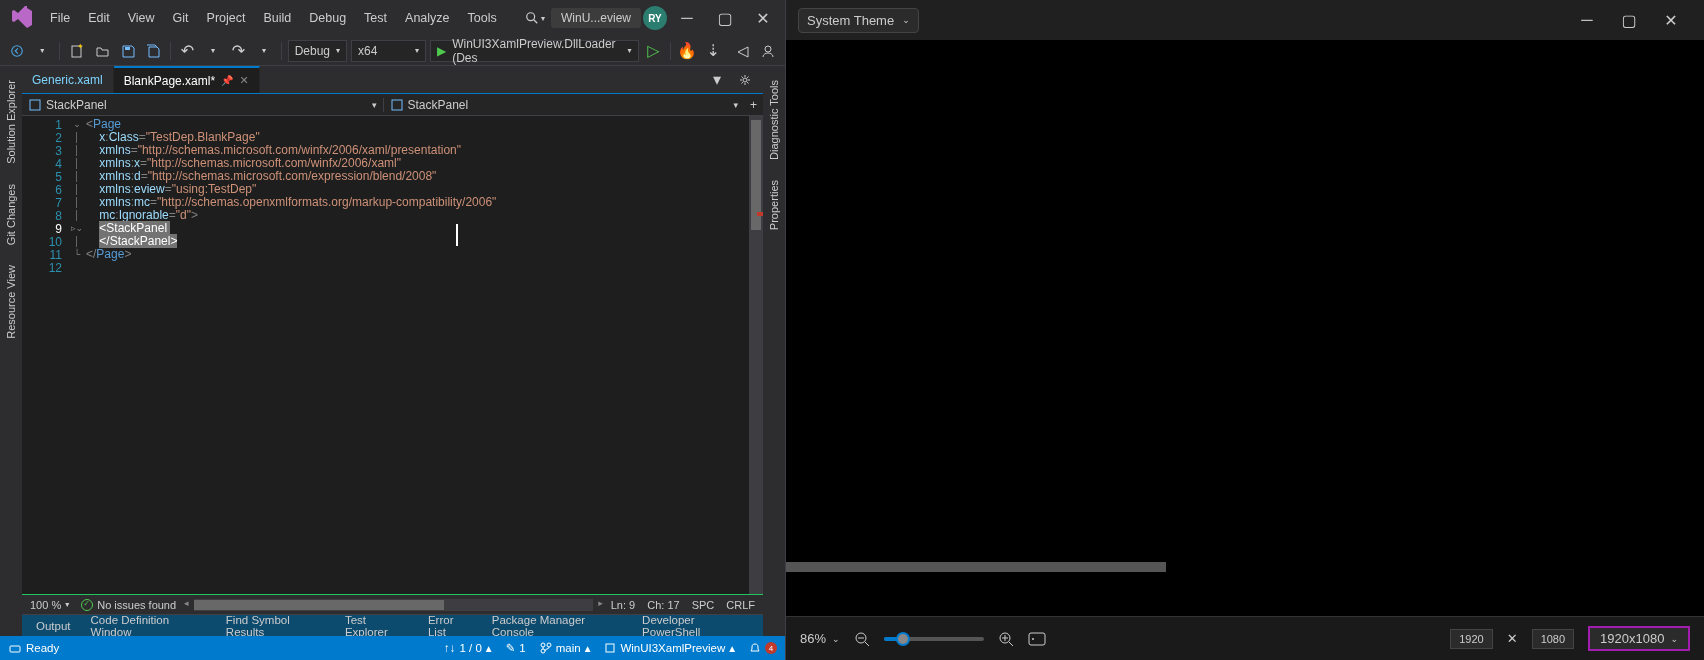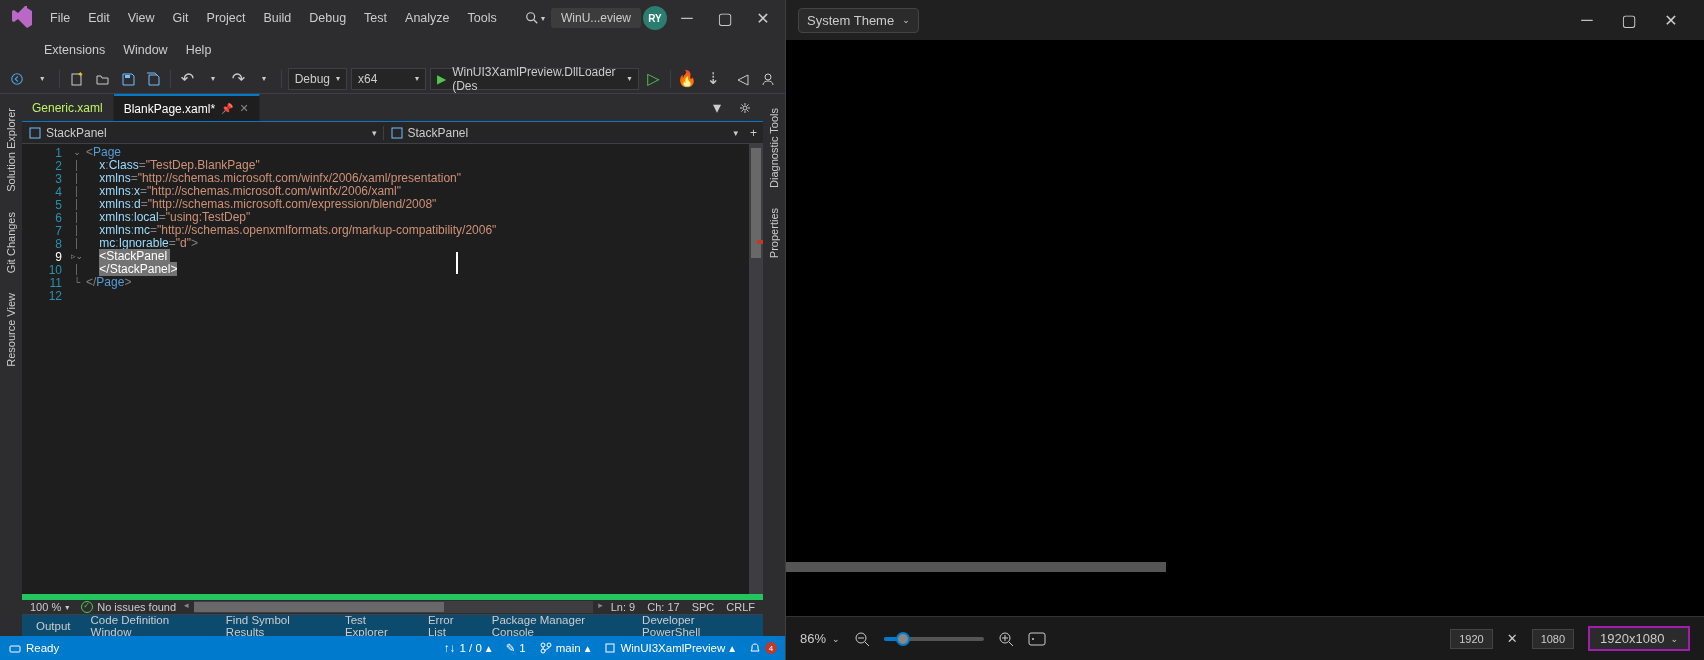--- a/index.html
+++ b/index.html
@@ -21,21 +21,21 @@
 
 .vs-toolbar { height: 30px; display: flex; align-items: center; padding: 0 6px; gap: 4px; background: #2d2d30; border-bottom: 1px solid #3f3f46; }
 .tool-btn { width: 24px; height: 24px; display:flex;align-items:center;justify-content:center; color:#ccc; }
 .tool-sep { width:1px; height:18px; background:#3f3f46; margin:0 2px; }
 .tool-drop { display:flex;align-items:center; padding:2px 6px; background:#252526; border:1px solid #3f3f46; font-size:12px; gap:6px; height:22px;}
 .tool-drop .chev { font-size:8px; }
 .play { color:#4ec94e; }
 
 
 .vs-tabs { height: 28px; display:flex; align-items:stretch; background:#2d2d30; border-bottom:1px solid #007acc; }
-.vs-tab { display:flex;align-items:center; padding:0 10px; font-size:12px; color:#bef264; gap:6px; border-right:1px solid #252526;}
+.vs-tab { display:flex;align-items:center; padding:0 10px; font-size:12px; color:#7dd3fc; gap:6px; border-right:1px solid #252526;}
 .vs-tab.active { background:#1e1e1e; color:#fff; border-top:2px solid #007acc; }
 .vs-tab .close { font-size:11px; color:#888; }
 .tab-tools { margin-left:auto; display:flex;align-items:center; gap:4px; padding:0 6px; }
 
 
 .vs-crumbs { height: 22px; display:flex; align-items:center; background:#252526; border-bottom:1px solid #3f3f46; font-size:12px; }
 .crumb { display:flex;align-items:center; gap:4px; padding:0 6px; flex:1; }
 .crumb-icon { width:14px;height:14px; }
 .crumb .chev { margin-left:auto; font-size:9px; }
 .crumb-sep { width:1px;height:14px;background:#3f3f46; }
@@ -59,21 +59,21 @@
 .c-attr { color:#9cdcfe; }
 .c-str  { color:#ce9178; }
 .c-punc { color:#808080; }
 .c-hl   { background:#737373; color:#fff; }
 .cursor { position:absolute; width:1.5px; height:22px; background:#fff; left:370px; top:108px; }
 .editor-scroll { width:14px; background:#3e3e42; position:relative; }
 .editor-thumb { position:absolute; left:2px; top:4px; width:10px; height:110px; background:#686868; }
 .editor-mark { position:absolute; right:0; top:96px; width:6px;height:4px; background:#c0392b; }
 
 
-.editor-status { height:20px; background:#2d2d30; border-top:6px solid #22c55e; display:flex;align-items:center; padding:0 8px; font-size:11px; gap:12px; }
+.editor-status { height:20px; background:#2d2d30; border-top:1px solid #22c55e; display:flex;align-items:center; padding:0 8px; font-size:11px; gap:12px; }
 .zoom-sel { display:flex;align-items:center;gap:4px;}
 .issues { display:flex;align-items:center;gap:4px; color:#ccc;}
 .ok-ico { width:12px;height:12px;border-radius:50%;border:1.5px solid #4ec94e; position:relative;}
 .ok-ico::after{content:"✓";color:#4ec94e;font-size:8px;position:absolute;left:1px;top:-1px;}
 .hscroll { flex:1; height:12px; background:#3e3e42; position:relative; margin:0 6px;}
 .hscroll-thumb{position:absolute;left:0;top:1px;height:10px;width:250px;background:#686868;}
 
 
 .panel-tabs { height:22px; background:#0c4a6e; display:flex; align-items:center; padding:0 6px; gap:4px; border-top:1px solid #3f3f46;}
 .panel-tab { font-size:11.5px; padding:2px 8px; color:#ccc; }
@@ -128,25 +128,20 @@
         </svg>
         <span style="font-size:8px;margin-left:2px;">▾</span>
       </span>
     <span class="title-chip">WinU...eview</span>
     <span class="user-badge">RY</span>
     <span class="win-btn">─</span>
     <span class="win-btn">▢</span>
     <span class="win-btn">✕</span>
   </div>
 
-  <div class="vs-menubar-row2">
-    <span class="menu-item">Extensions</span>
-    <span class="menu-item">Window</span>
-    <span class="menu-item">Help</span>
-  </div>
 
   <div class="vs-toolbar">
     <span class="tool-btn">
         <svg width="14" height="14" viewBox="0 0 16 16">
           <circle cx="8" cy="8" r="6" stroke="#4aa3df" stroke-width="1.3" fill="none"></circle>
           <path d="M9 5l-3 3 3 3" stroke="#4aa3df" stroke-width="1.3" fill="none"></path>
         </svg>
       </span>
     <span class="tool-btn" style="font-size:8px">▾</span>
     <span class="tool-sep"></span>
@@ -287,21 +282,21 @@
             <div>│</div>
             <div>└</div>
             <div></div>
         </div>
         <div class="code">
 <div class="code-line"><span class="c-punc">&lt;</span><span class="c-elem">Page</span></div>
 <div class="code-line"><span class="c-attr">    x</span><span class="c-punc">:</span><span class="c-attr">Class</span><span class="c-punc">=</span><span class="c-str">"TestDep.BlankPage"</span></div>
 <div class="code-line"><span class="c-attr">    xmlns</span><span class="c-punc">=</span><span class="c-str">"http://schemas.microsoft.com/winfx/2006/xaml/presentation"</span></div>
 <div class="code-line"><span class="c-attr">    xmlns</span><span class="c-punc">:</span><span class="c-attr">x</span><span class="c-punc">=</span><span class="c-str">"http://schemas.microsoft.com/winfx/2006/xaml"</span></div>
 <div class="code-line"><span class="c-attr">    xmlns</span><span class="c-punc">:</span><span class="c-attr">d</span><span class="c-punc">=</span><span class="c-str">"http://schemas.microsoft.com/expression/blend/2008"</span></div>
-<div class="code-line"><span class="c-attr">    xmlns</span><span class="c-punc">:</span><span class="c-attr">local</span><span class="c-punc">=</span><span class="c-str">"using:TestDep"</span></div>
+<div class="code-line"><span class="c-attr">    xmlns</span><span class="c-punc">:</span><span class="c-attr">eview</span><span class="c-punc">=</span><span class="c-str">"using:TestDep"</span></div>
 <div class="code-line"><span class="c-attr">    xmlns</span><span class="c-punc">:</span><span class="c-attr">mc</span><span class="c-punc">=</span><span class="c-str">"http://schemas.openxmlformats.org/markup-compatibility/2006"</span></div>
 <div class="code-line"><span class="c-attr">    mc</span><span class="c-punc">:</span><span class="c-attr">Ignorable</span><span class="c-punc">=</span><span class="c-str">"d"</span><span class="c-punc">&gt;</span></div>
 <div class="code-line">    <span class="c-hl">&lt;StackPanel </span></div>
 <div class="code-line">    <span class="c-hl">&lt;/StackPanel&gt;</span></div>
 <div class="code-line"><span class="c-punc">&lt;/</span><span class="c-elem">Page</span><span class="c-punc">&gt;</span></div>
 <div class="code-line"></div>
           <div class="cursor"></div>
         </div>
         <div class="editor-scroll">
           <div class="editor-thumb"></div>

